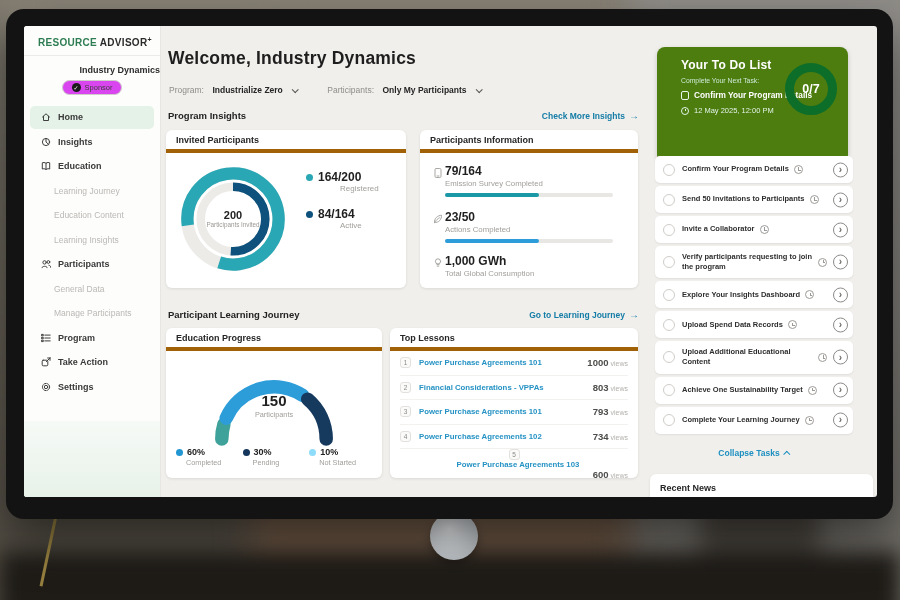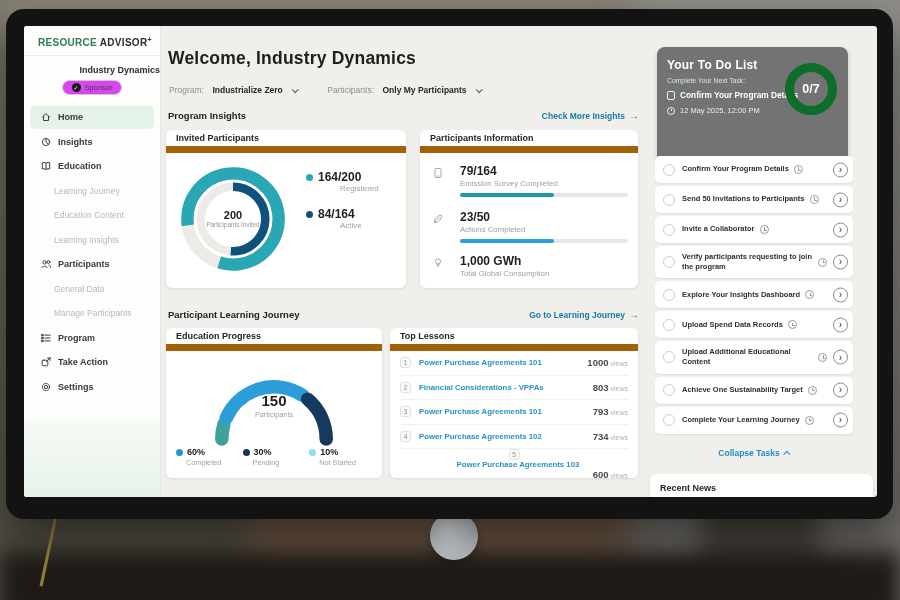--- a/index.html
+++ b/index.html
@@ -50,38 +50,38 @@
   .f-label { font-size:8.5px; color:#8f8d89; }
   .f-value { font-size:8.5px; font-weight:bold; color:#252525; margin-left:4px; }
   .chev-down { display:inline-block; width:5px; height:5px; border-right:1.2px solid #555; border-bottom:1.2px solid #555;
                transform:rotate(45deg) translateY(-1px); margin-left:5px; }
   .sec-row { position:absolute; left:7px; right:12px; display:flex; justify-content:space-between; align-items:center; }
   .sec-title { font-size:9.5px; font-weight:bold; color:#232323; }
   .sec-link { font-size:8.5px; font-weight:bold; color:#147ca6; display:flex; align-items:center; gap:4px; cursor:pointer; }
   .arrow::before { content:"\2192"; font-size:10px; }
 
   .card { position:absolute; background:#fff; border-radius:6px; box-shadow:0 1px 3px rgba(0,0,0,.09); }
-  .card-h { height:23px; border-bottom:7px solid #a16207; display:flex; align-items:center; padding:0 10px;
+  .card-h { height:23px; border-bottom:4px solid #a16207; display:flex; align-items:center; padding:0 10px;
             font-size:9px; font-weight:bold; color:#262626; }
 
   
   .donut-wrap { position:absolute; left:10px; top:32px; width:114px; height:114px; }
   .donut-center { position:absolute; left:0; top:0; width:114px; height:114px; display:flex; flex-direction:column;
                   align-items:center; justify-content:center; text-align:center; }
   .dc-val { font-size:11px; font-weight:bold; color:#222; }
   .dc-lab { font-size:6.3px; color:#9a9894; width:56px; line-height:1.25; }
   .leg-col { position:absolute; left:140px; top:40px; }
   .leg { margin-bottom:14px; }
   .leg-top { display:flex; align-items:center; gap:5px; }
   .dot { width:7px; height:7px; border-radius:50%; flex:none; }
   .leg-val { font-size:12px; font-weight:bold; color:#1f1f1f; }
   .leg-lab { font-size:8px; color:#a09e9a; margin-left:12px;padding-left:22px; }
 
   
-  .stat { position:absolute; left:12px; right:14px; display:flex; gap:16px; }
+  .stat { position:absolute; left:12px; right:14px; display:flex; gap:1px; }
   .s-icon { width:12px; height:12px; margin-top:3px; flex:none; }
   .s-icon path, .s-icon circle, .s-icon rect { fill:none; stroke:#a9a7a3; stroke-width:1; stroke-linecap:round; stroke-linejoin:round; }
   .s-val { font-size:12px; font-weight:bold; color:#1f1f1f; }
   .s-lab { font-size:7.8px; color:#a09e9a; margin-top:1px; }
   .track { margin-top:5px; width:168px; height:4px; border-radius:2px; background:#e9e7e4; }
   .fill { height:4px; border-radius:2px; }
 
   
   .gauge-wrap { position:absolute; left:14px; top:30px; width:188px; height:88px; }
   .gauge-center { position:absolute; left:0; top:34px; width:188px; text-align:center; }
@@ -96,22 +96,22 @@
   .lesson { display:flex; align-items:center; height:24.6px; margin:0 10px; border-bottom:1px solid #f2f1ee; }
   .lesson:last-child { border-bottom:none;flex-direction:column; }
   .chip { width:11px; height:11px; border:1px solid #e2e1de; background:#fafaf8; border-radius:3px; font-size:6.5px;
           color:#8a8a87; display:flex; align-items:center; justify-content:center; flex:none; }
   .l-title { font-size:7.8px; font-weight:bold; color:#2592c4; margin-left:8px; cursor:pointer; }
   .l-views { margin-left:auto; font-size:9.5px; font-weight:bold; color:#4c4c4a; }
   .l-sfx { font-size:7px; font-weight:normal; color:#b3b1ad; margin-left:2px; }
 
   
   .rp { position:absolute; left:624px; top:0; width:229px; height:100%; }
-  .gcard { position:absolute; left:9px; top:21px; width:191px; height:116px; background:#737373; border-radius:8px;
-           box-shadow:0 2px 5px rgba(0,0,0,.18); color:#fff; padding:11px 10px; }
+  .gcard { position:absolute; left:9px; top:21px; width:191px; height:116px; background:#4d7c0f; border-radius:8px;
+           box-shadow:0 2px 5px rgba(0,0,0,.18); color:#fff; padding:11px 24px; }
   .g-title { font-size:12px; font-weight:bold; letter-spacing:.2px; }
   .g-sub { font-size:6.8px; color:#cdeBd7; color:#cdebd7; margin-top:5px; }
   .g-task { display:flex; align-items:center; gap:5px; font-size:8.3px; font-weight:bold; margin-top:6px; }
   .g-date { display:flex; align-items:center; gap:5px; font-size:7.5px; color:#e2f4e8; margin-top:6px; }
   .g-clip { width:8px; height:9px; border:1px solid #e8f6ed; border-radius:2px; flex:none; }
   .wclock { width:8px; height:8px; border:1px solid #e2f4e8; border-radius:50%; position:relative; flex:none; }
   .wclock::before { content:""; position:absolute; left:3px; top:1.4px; width:1px; height:2.6px; background:#e2f4e8; }
   .ring { position:absolute; right:11px; top:16px; width:52px; height:52px; border:9px solid #0d6e29; border-radius:50%;
           display:flex; align-items:center; justify-content:center; font-size:12.5px; font-weight:bold; color:#fff; }
   .todo-list { position:absolute; left:7px; top:130px; width:198px; }

